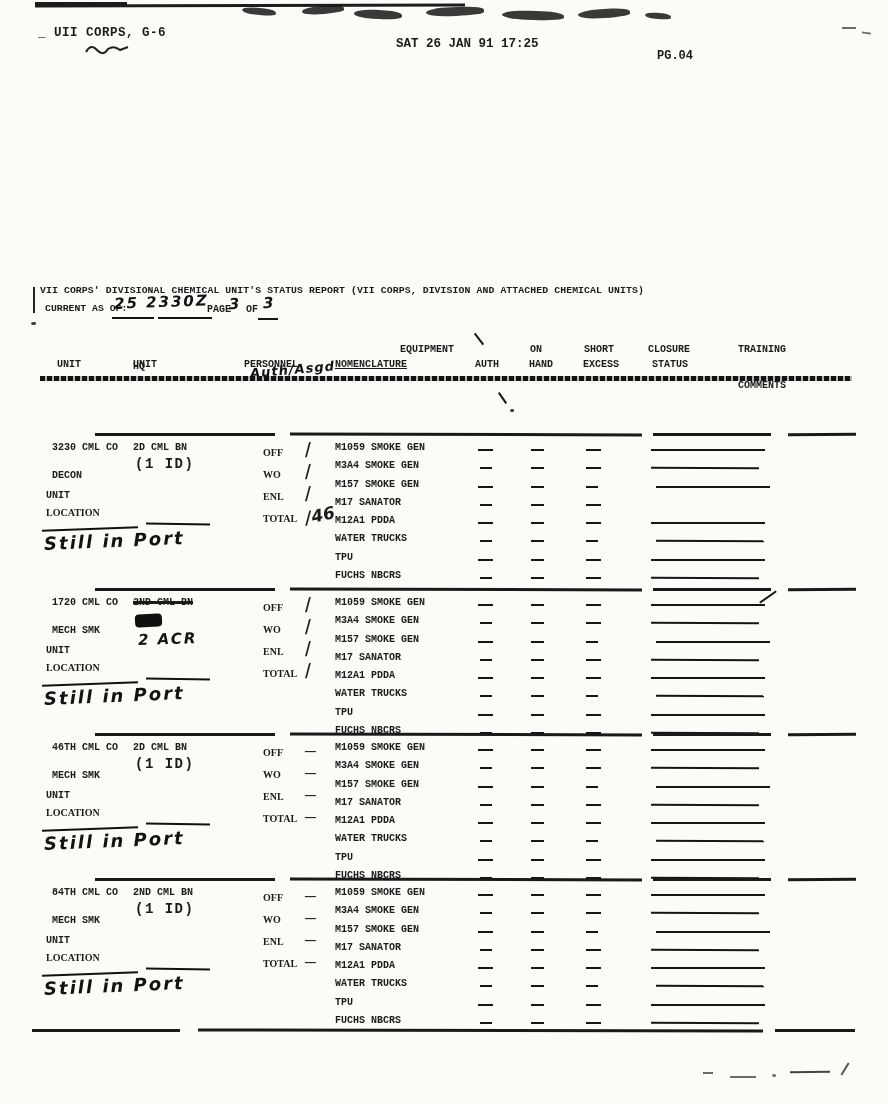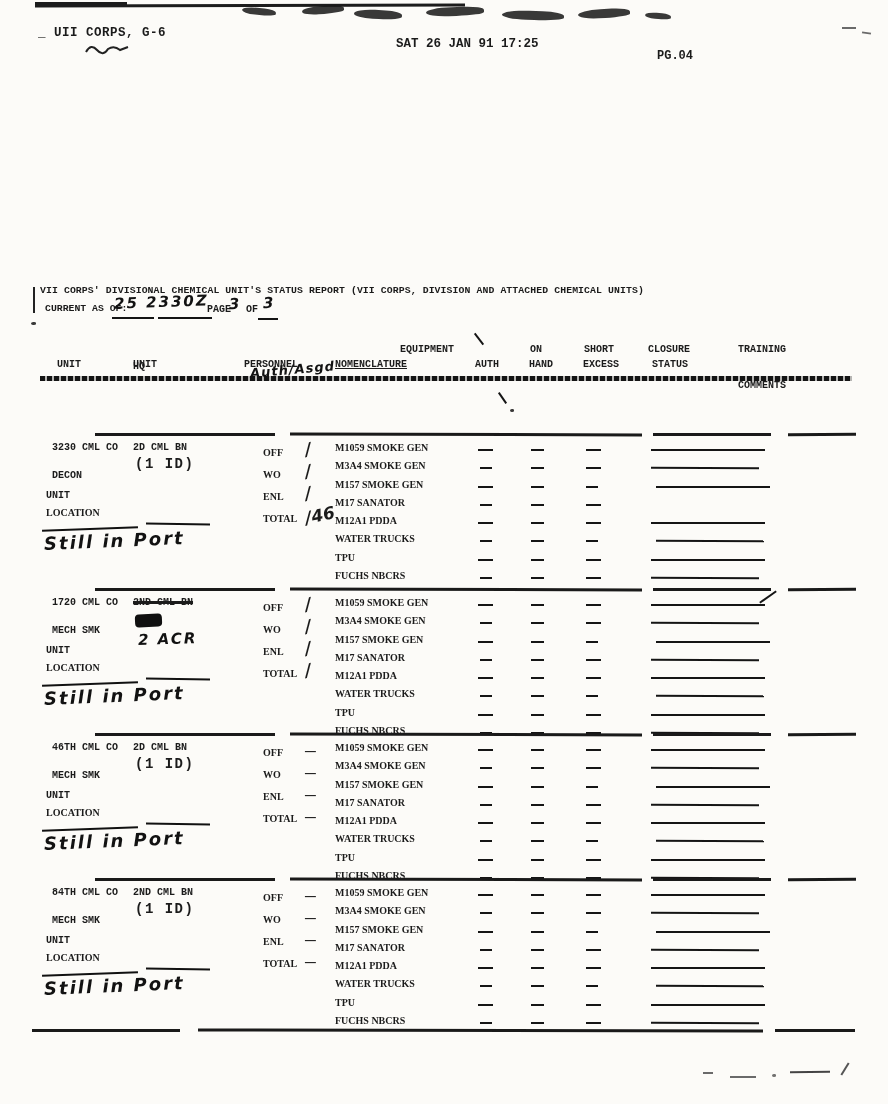--- a/index.html
+++ b/index.html
@@ -62,21 +62,21 @@
 
   
   .pers{position:absolute;left:263px;top:12px;width:130px;}
   .pers-row{position:relative;height:22px;}
   .plab{position:absolute;left:0;top:2px;font-family:Liberation Serif, serif;}
   .typed-mark{position:absolute;left:42px;top:1px;transform:scaleX(1.8);transform-origin:left;}
   .hand-mark{position:absolute;left:42px;top:-6px;font-family:"DejaVu Sans",sans-serif;
              font-style:italic;font-weight:700;font-size:17px;transform:rotate(-12deg);}
 
   
-  .equip{position:absolute;left:0;top:7px;width:704px;font-family:Liberation Serif, serif;}
+  .equip{position:absolute;left:0;top:7px;width:704px;}
   .equip-row{position:relative;height:18.3px;width:888px;}
   .equip-name{position:absolute;left:335px;top:2px;}
   .dash{position:absolute;top:9px;border-top:2.2px solid #151515;height:0;}
   .d1{left:478px;width:15px;}
   .d2{left:531px;width:13px;}
   .d3{left:586px;width:15px;}
   .equip-row:nth-child(2n) .d1{width:12px;margin-left:2px;}
   .equip-row:nth-child(3n) .d3{width:12px;}
   .closure-line{position:absolute;left:651px;width:114px;top:9px;border-top:2px solid #151515;height:0;}
   .equip-row:nth-child(2n) .closure-line{transform:rotate(.35deg);width:108px;}

